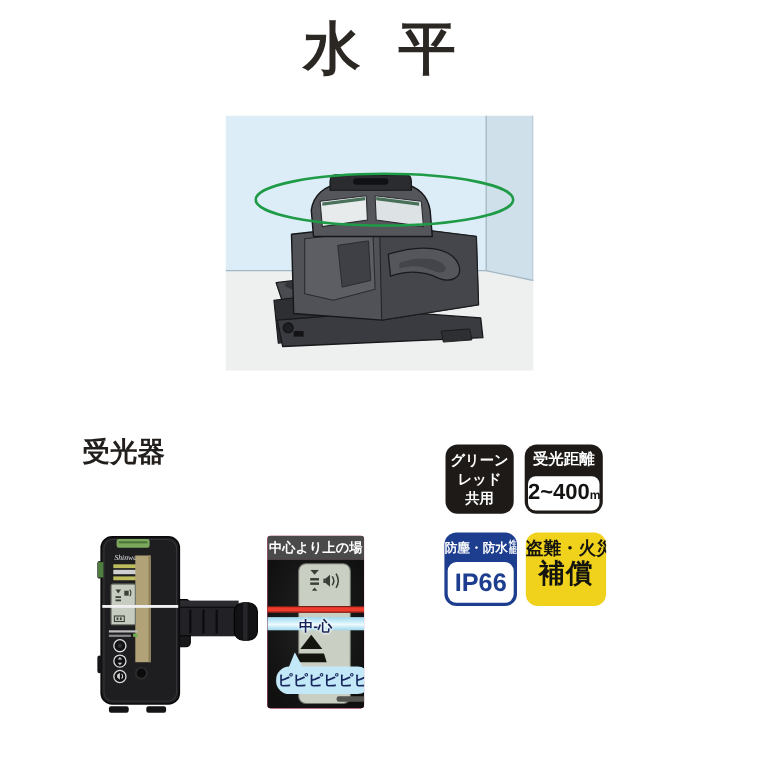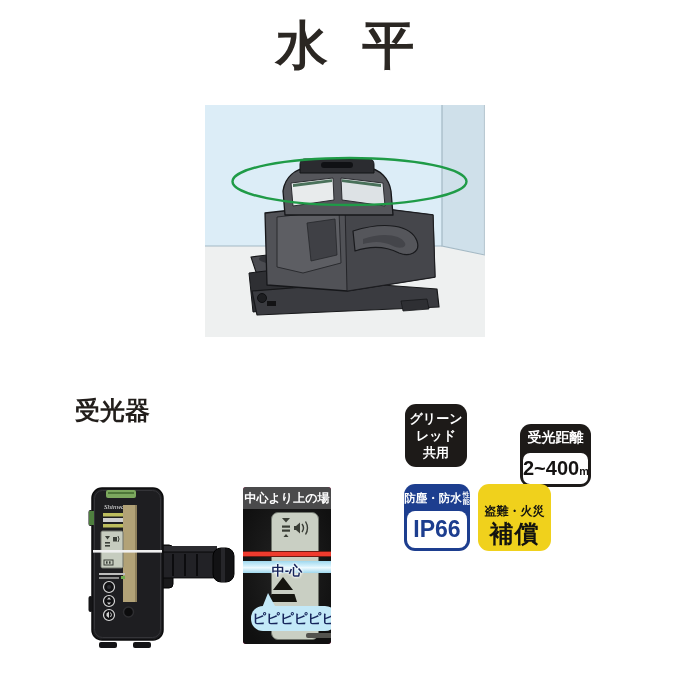--- a/index.html
+++ b/index.html
@@ -56,21 +56,21 @@
   .b-val.spread{font-size:18px;letter-spacing:2px;}
   .b-unit{font-size:11px;font-weight:800;}
   .b-blue{background:#1d3e8f;color:#fff;}
   .b-blue-top{display:flex;align-items:center;justify-content:center;padding-top:4px;height:20px;}
   .b-blue-main{font-size:11.5px;font-weight:800;white-space:nowrap;}
   .b-blue-small{display:flex;flex-direction:column;margin-left:1px;}
   .b-blue-small span{font-size:7px;line-height:7.5px;font-weight:700;}
   .b-ip{position:absolute;left:3px;right:3px;bottom:3px;height:37px;background:#fff;border-radius:8px;
     line-height:37px;font-size:23px;font-weight:800;color:#1d3e8f;}
   .b-yellow{background:#f0d11c;color:#131310;}
-  .b-y-top{font-size:12px;font-weight:800;padding-top:20px;line-height:15px;white-space:nowrap;}
+  .b-y-top{font-size:16px;font-weight:800;padding-top:8px;line-height:15px;white-space:nowrap;}
   .b-y-main{font-size:24px;font-weight:800;line-height:30px;letter-spacing:1px;}
 </style>
 </head>
 <body>
 
 <div class="page">
 
   <div class="abs main-title">水 平</div>
 
   <div class="abs scene">
@@ -207,21 +207,21 @@
       </div>
     </div>
   </div>
 
   <div class="badge b-black" style="left:405px;top:404px;width:62px;height:63px;padding-top:6px;">
     <div class="b1-line">グリーン</div>
     <div class="b1-line">レッド</div>
     <div class="b1-line">共用</div>
   </div>
 
-  <div class="badge b-black" style="left:477px;top:424px;width:71px;height:63px;margin-left:43px;">
+  <div class="badge b-black" style="left:477px;top:404px;width:71px;height:63px;">
     <div class="b-top">受光距離</div>
     <div class="b-box">
       <span class="b-val">2~400</span><span class="b-unit">m</span>
     </div>
   </div>
 
 
   <div class="badge b-blue" style="left:404px;top:484px;width:66px;height:67px;">
     <div class="b-blue-top">
       <span class="b-blue-main">防塵・防水</span>

